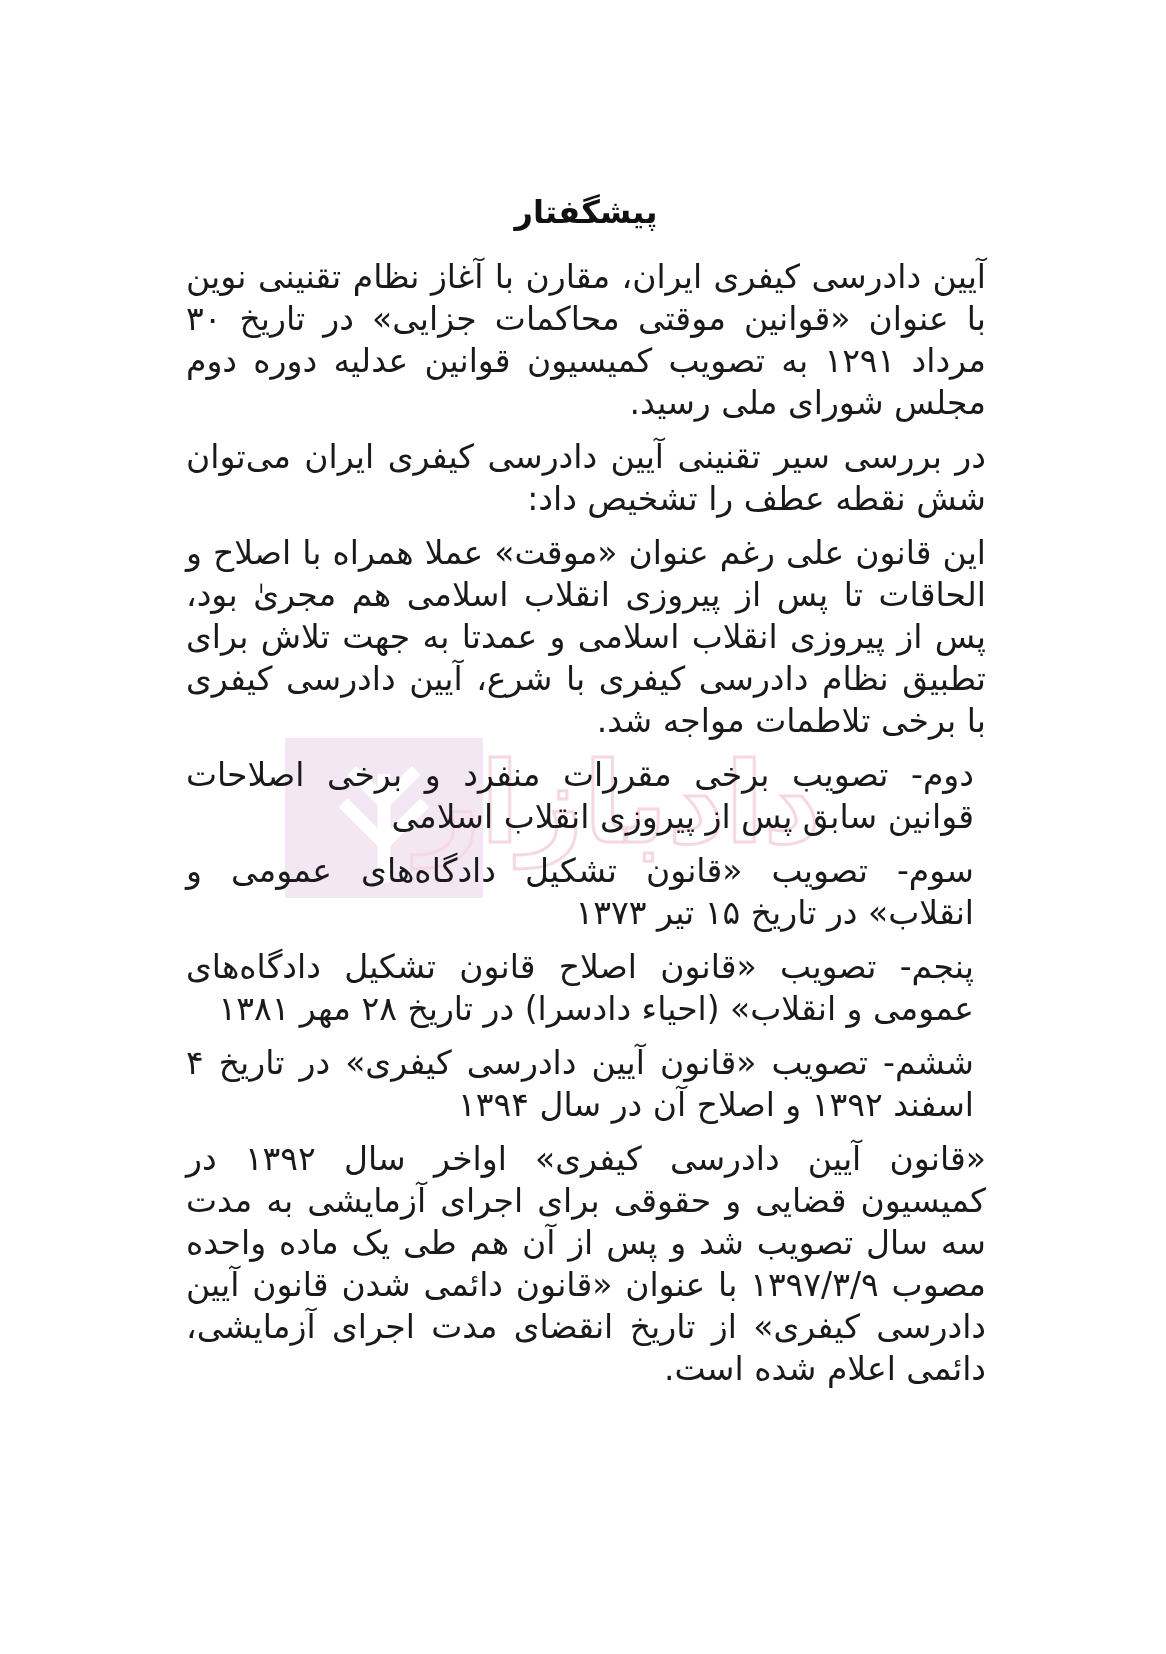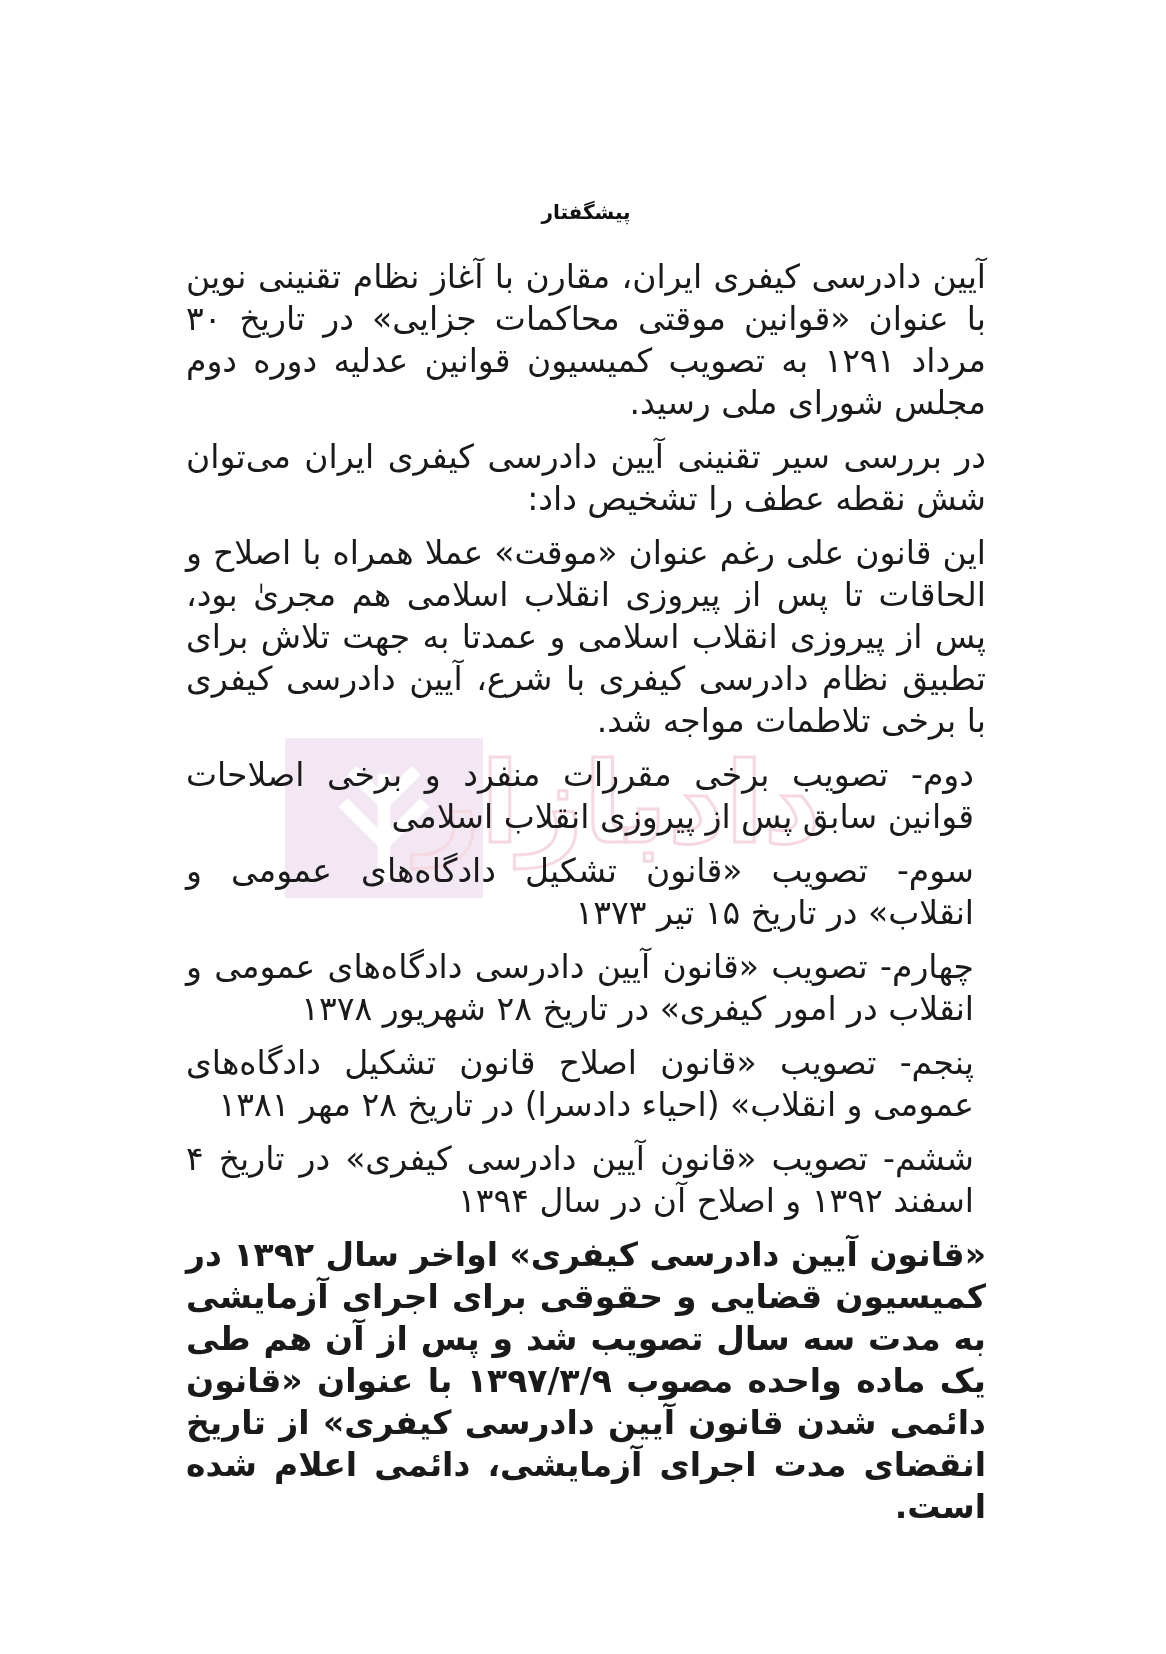--- a/index.html
+++ b/index.html
@@ -55,41 +55,40 @@
     overflow: visible;
   }
 
   
   .content {
     position: relative;
     z-index: 1;
     padding: 190px 180px 0 186px;
   }
   .doc-title {
-    font-size: 20px;
+    font-size: 32px;
     font-weight: bold;
     text-align: center;
     color: #111111;
     margin: 0 0 22px 0;
     line-height: 44px;
   }
   .block {
     font-size: 33px;
     line-height: 42px;
     text-align: justify;
     color: var(--text-color, #1a1a1a);
     margin: 0 0 12px 0;
     direction: rtl;
   }
   .block.item {
     padding-right: 12px;
   }
   .block:last-child {
     margin-bottom: 12px;
-    font-weight: bold;
   }
 </style>
 </head>
 <body>
 
 <div class="page">
 
   <div class="watermark-layer">
     <div class="wm-square">
       <svg width="170" height="140" viewBox="0 0 200 160">
@@ -107,20 +106,19 @@
 
   <div class="content">
     <h1 class="doc-title">پیشگفتار</h1>
 
     <p class="block para">آیین دادرسی کیفری ایران، مقارن با آغاز نظام تقنینی نوین با عنوان «قوانین موقتی محاکمات جزایی» در تاریخ ۳۰ مرداد ۱۲۹۱ به تصویب کمیسیون قوانین عدلیه دوره دوم مجلس شورای ملی رسید.</p>
     <p class="block para">در بررسی سیر تقنینی آیین دادرسی کیفری ایران می‌توان شش نقطه عطف را تشخیص داد:</p>
     <p class="block para">این قانون علی رغم عنوان «موقت» عملا همراه با اصلاح و الحاقات تا پس از پیروزی انقلاب اسلامی هم مجریٰ بود، پس از پیروزی انقلاب اسلامی و عمدتا به جهت تلاش برای تطبیق نظام دادرسی کیفری با شرع، آیین دادرسی کیفری با برخی تلاطمات مواجه شد.</p>
 
     <p class="block item">دوم- تصویب برخی مقررات منفرد و برخی اصلاحات قوانین سابق پس از پیروزی انقلاب اسلامی</p>
     <p class="block item">سوم- تصویب «قانون تشکیل دادگاه‌های عمومی و انقلاب» در تاریخ ۱۵ تیر ۱۳۷۳</p>
-    <p class="block item">چهارم- تصویب «قانون آیین دادرسی دادگاه‌های عمومی و انقلاب در امور کیفری» در تاریخ ۲۸ شهریور ۱۳۷۸</p>
     <p class="block item">پنجم- تصویب «قانون اصلاح قانون تشکیل دادگاه‌های عمومی و انقلاب» (احیاء دادسرا) در تاریخ ۲۸ مهر ۱۳۸۱</p>
     <p class="block item">ششم- تصویب «قانون آیین دادرسی کیفری» در تاریخ ۴ اسفند ۱۳۹۲ و اصلاح آن در سال ۱۳۹۴</p>
 
     <p class="block para">«قانون آیین دادرسی کیفری» اواخر سال ۱۳۹۲ در کمیسیون قضایی و حقوقی برای اجرای آزمایشی به مدت سه سال تصویب شد و پس از آن هم طی یک ماده واحده مصوب ۱۳۹۷/۳/۹ با عنوان «قانون دائمی شدن قانون آیین دادرسی کیفری» از تاریخ انقضای مدت اجرای آزمایشی، دائمی اعلام شده است.</p>
   </div>
 
 </div>
 
 </body></html>

